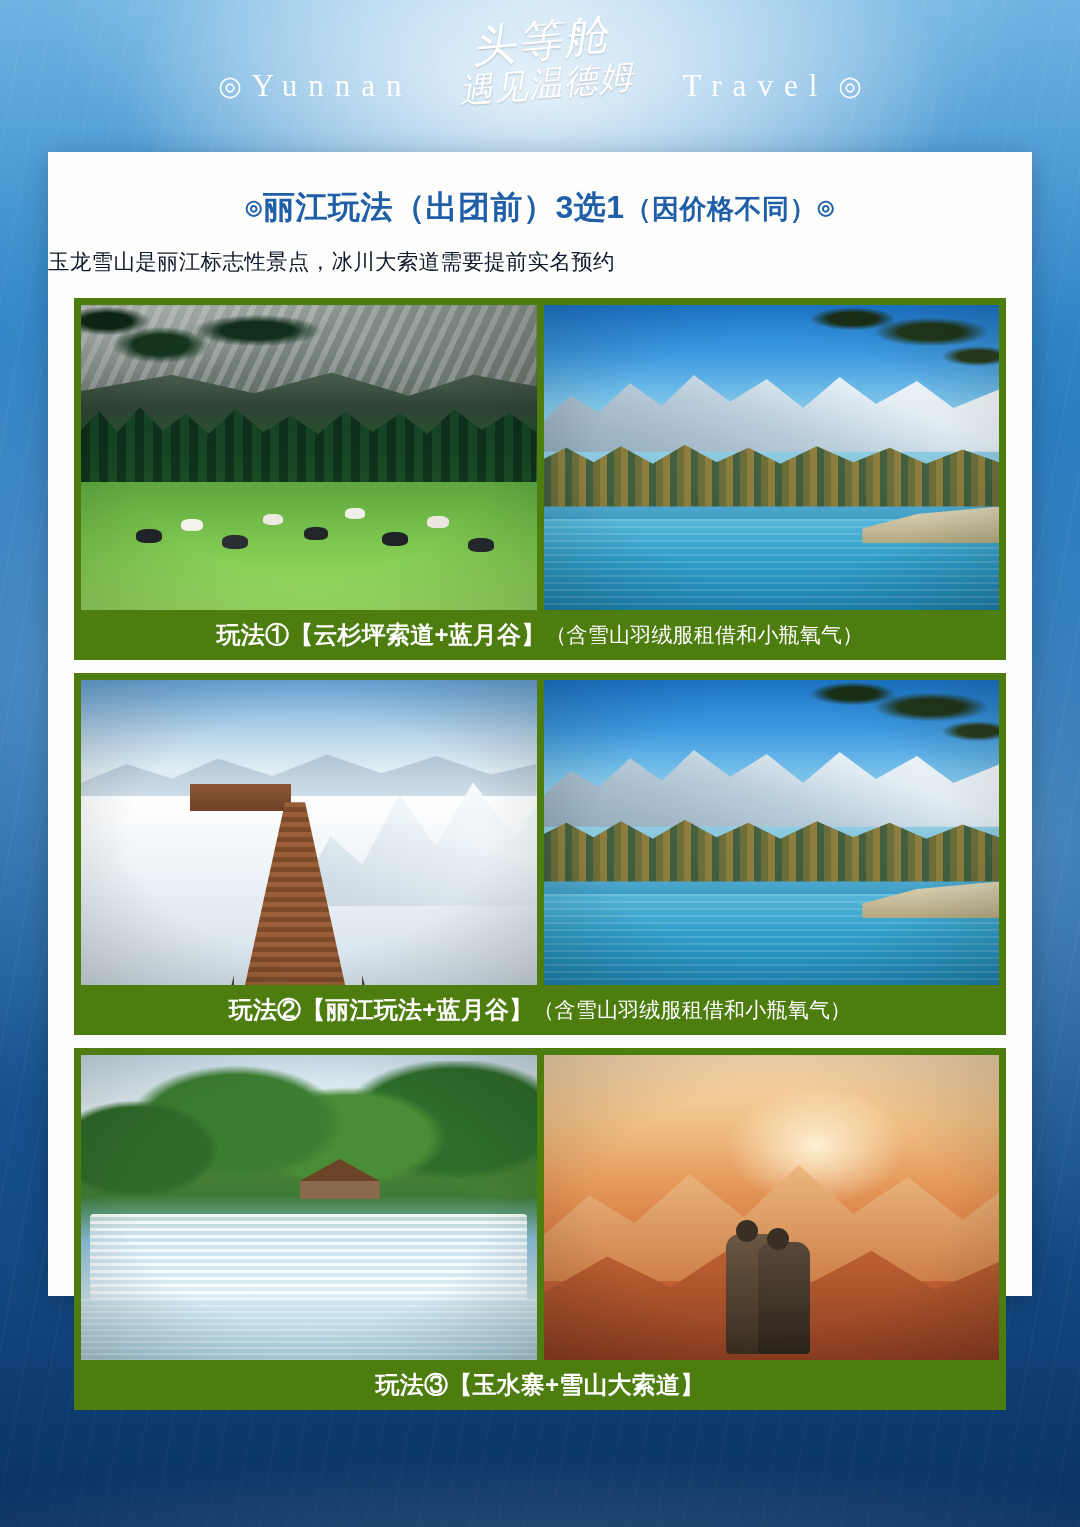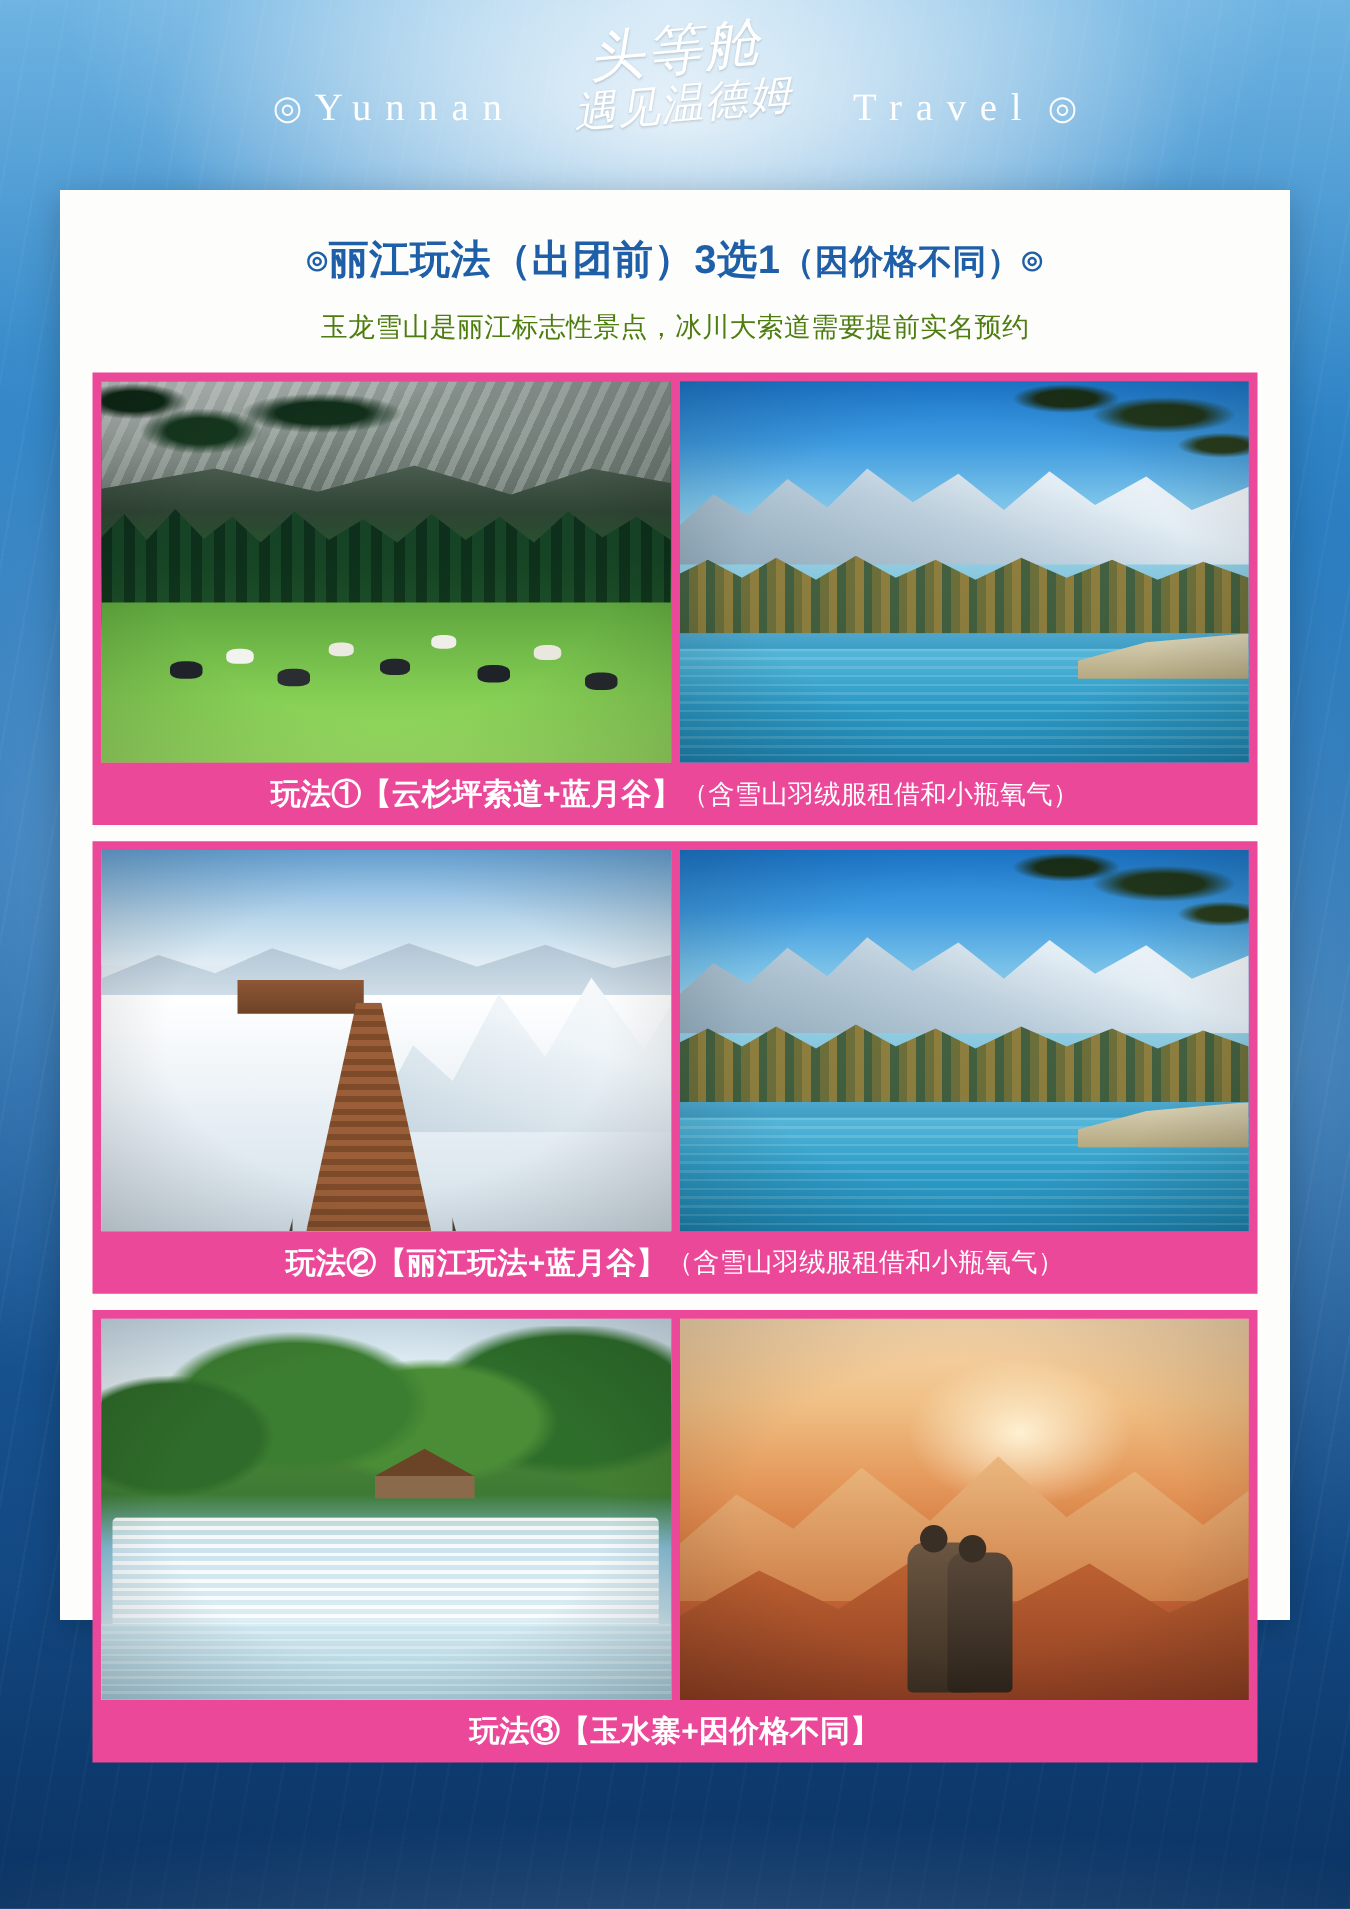--- a/index.html
+++ b/index.html
@@ -132,37 +132,36 @@
     font-size: 27px;
     font-weight: bold;
   }
   .title .mark {
     font-size: 20px;
     vertical-align: 4px;
   }
 
   .subtitle {
     margin: 16px 0 0 0;
-    text-align: center;
-    color: #4d7c0f;
+    color: #0f172a;
     font-size: 21.5px;
     line-height: 1.5;
     letter-spacing: .3px;
   }
 
   .blocks {
     margin-top: 20px;
     padding: 0 26px;
     display: flex;
     flex-direction: column;
     gap: 13px;
   }
 
   .block {
-    background: #ec4899;
+    background: #4d7c0f;
     padding: 7px 7px 0 7px;
   }
   .photos {
     display: flex;
     gap: 7px;
     height: 305px;
   }
   .photo {
     flex: 1 1 0;
     position: relative;
@@ -483,18 +482,18 @@
           <div class="mtn-back"></div>
           <div class="mtn-front"></div>
           <div class="person p-left"></div>
           <div class="person p-right"></div>
           <div class="head h-left"></div>
           <div class="head h-right"></div>
           <div class="vignette"></div>
         </div>
       </div>
       <div class="caption">
-        <span class="strong">玩法③【玉水寨+因价格不同】</span>
+        <span class="strong">玩法③【玉水寨+雪山大索道】</span>
       </div>
     </div>
 
   </div>
 </div>
 
 </body></html>

